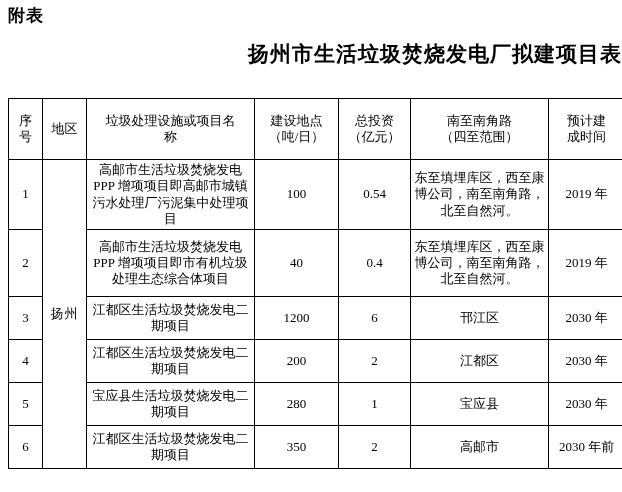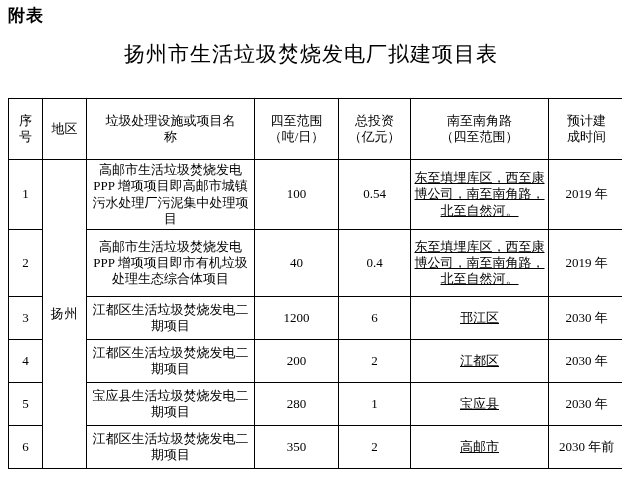--- a/index.html
+++ b/index.html
@@ -25,23 +25,23 @@
     top: 4px;
     font-size: 17px;
     font-weight: bold;
     letter-spacing: 1px;
   }
   .doc-title {
     position: absolute;
     left: 0;
     top: 40px;
     width: 622px;
-    text-align: center;
+    text-align: right;
     font-size: 21px;
-    font-weight: normal;
+    font-weight: bold;
     letter-spacing: 1px;
   }
   table.main {
     position: absolute;
     left: 8px;
     top: 98px;
     width: 606px;
     border-collapse: collapse;
     table-layout: fixed;
   }
@@ -73,21 +73,20 @@
     text-align: left;
     padding-left: 5px;
     padding-right: 4px;
     font-size: 13px;
   }
   td.place-cell {
     text-align: center;
     font-size: 13px;
     padding-left: 4px;
     padding-right: 4px;
-    text-decoration: underline;
   }
   td.region-cell {
     font-size: 14px;
     letter-spacing: 1px;
   }
   td.seq-cell { font-size: 13px; }
   .r1 td { height: 62px; }
   .r2 td { height: 62px; }
   .r3 td { height: 38px; }
   .r4 td { height: 38px; }
@@ -120,21 +119,21 @@
           <span>号</span>
         </td>
         <td class="hdr-two-line">
           <span>地区</span>
         </td>
         <td class="hdr-two-line">
           <span>垃圾处理设施或项目名</span>
           <span>称</span>
         </td>
         <td class="hdr-two-line">
-          <span>四至范围</span>
+          <span>建设地点</span>
           <span>（吨/日）</span>
         </td>
         <td class="hdr-two-line">
           <span>总投资</span>
           <span>（亿元）</span>
         </td>
         <td class="hdr-two-line">
           <span>南至南角路</span>
           <span>（四至范围）</span>
         </td>

